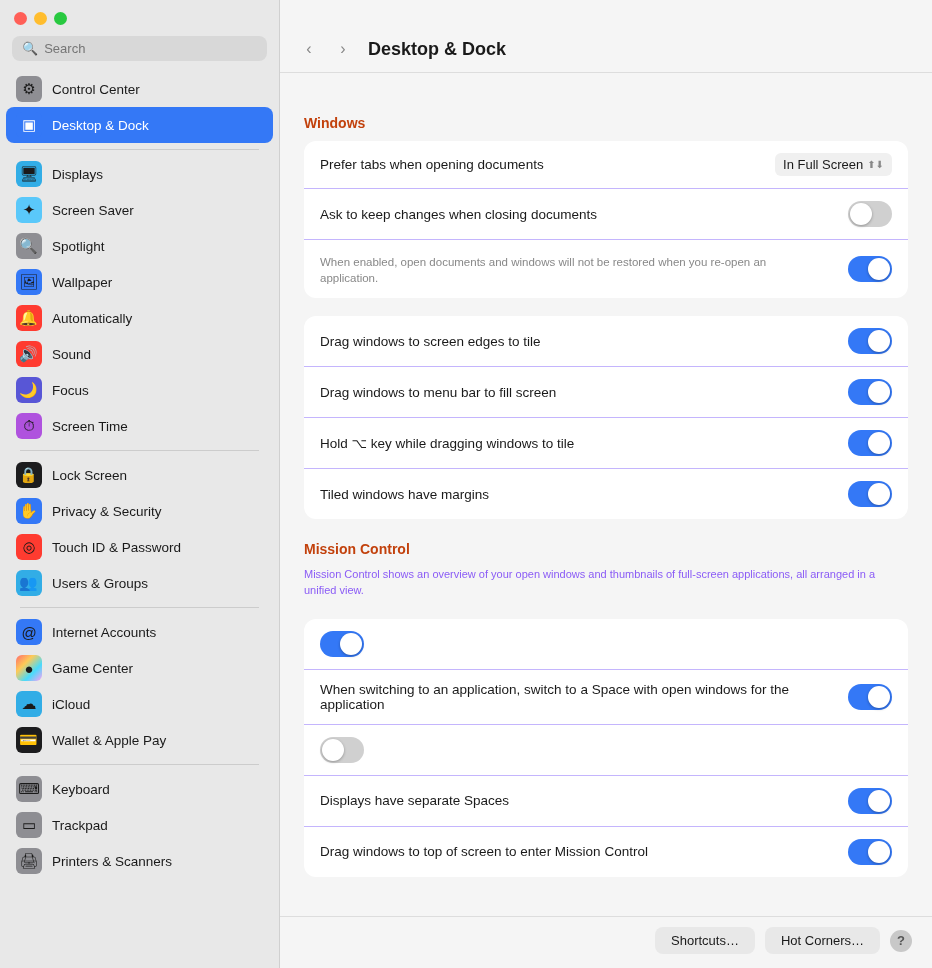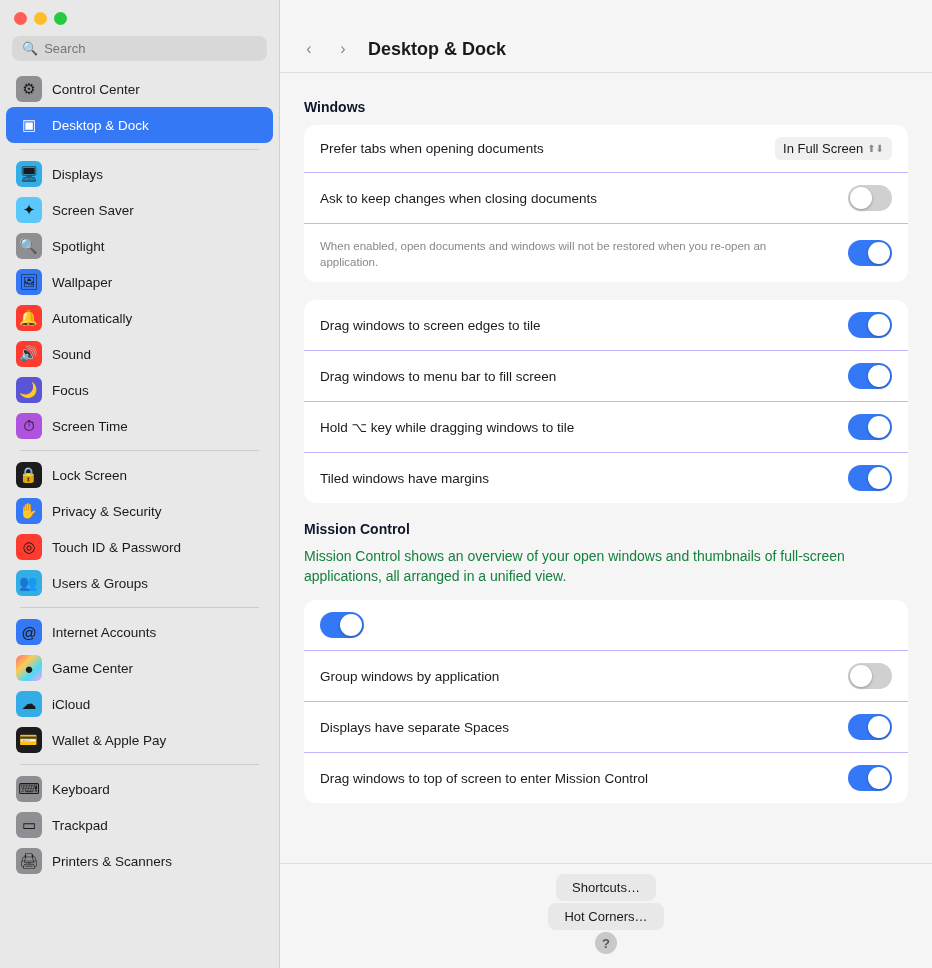--- a/index.html
+++ b/index.html
@@ -122,23 +122,23 @@
       margin-left: 4px;
     }
     .content {
       flex: 1;
       overflow-y: auto;
       padding: 20px 24px;
     }
     .section-title {
       font-size: 14px;
       font-weight: 700;
-      color: #0f172a;
+      color: #c2410c;
       margin-bottom: 10px;
-      margin-top: 6px;
+      margin-top: 22px;
     }
     .card {
       background: white;
       border-radius: 12px;
       margin-bottom: 18px;
       overflow: hidden;
     }
     .setting-row {
       display: flex;
       align-items: center;
@@ -200,25 +200,24 @@
       border-radius: 6px;
       padding: 4px 8px;
       cursor: pointer;
       white-space: nowrap;
     }
 
     .footer-bar {
       display: flex;
       justify-content: flex-end;
       align-items: center;
-      gap: 2px;
+      gap: 10px;
       padding: 10px 20px 14px 20px;
       background: #f5f5f5;
       border-top: 1px solid #ddd;
-      flex-direction: column;
     }
     .footer-btn {
       background: #e8e8e8;
       border: none;
       border-radius: 8px;
       padding: 6px 16px;
       font-size: 13px;
       cursor: pointer;
       color: #1a1a1a;
     }
@@ -402,27 +401,30 @@
           <div class="setting-label">Hold ⌥ key while dragging windows to tile</div>
           <div class="toggle on"></div>
         </div>
         <div class="setting-row">
           <div class="setting-label">Tiled windows have margins</div>
           <div class="toggle on"></div>
         </div>
       </div>
 
     <div class="section-title">Mission Control</div>
-    <div style="font-size:14px; color:#15803d; margin-bottom:14px; line-height:1.4;">Mission Control shows an overview of your open windows and thumbnails of full-screen applications, all arranged in a unified view.</div>
+    <div style="font-size:11px; color:#8b5cf6; margin-bottom:21px; line-height:1.4;">Mission Control shows an overview of your open windows and thumbnails of full-screen applications, all arranged in a unified view.</div>
     <div class="card" id="mission-card">
         <div class="setting-row">
           <div class="toggle on"></div>
         </div>
         <div class="setting-row">
-          <div class="setting-label">Group windows by application</div>
+          <div class="setting-label">When switching to an application, switch to a Space with open windows for the application</div>
+          <div class="toggle on"></div>
+        </div>
+        <div class="setting-row">
           <div class="toggle off"></div>
         </div>
         <div class="setting-row">
           <div class="setting-label">Displays have separate Spaces</div>
           <div class="toggle on"></div>
         </div>
         <div class="setting-row">
           <div class="setting-label">Drag windows to top of screen to enter Mission Control</div>
           <div class="toggle on"></div>
         </div>

